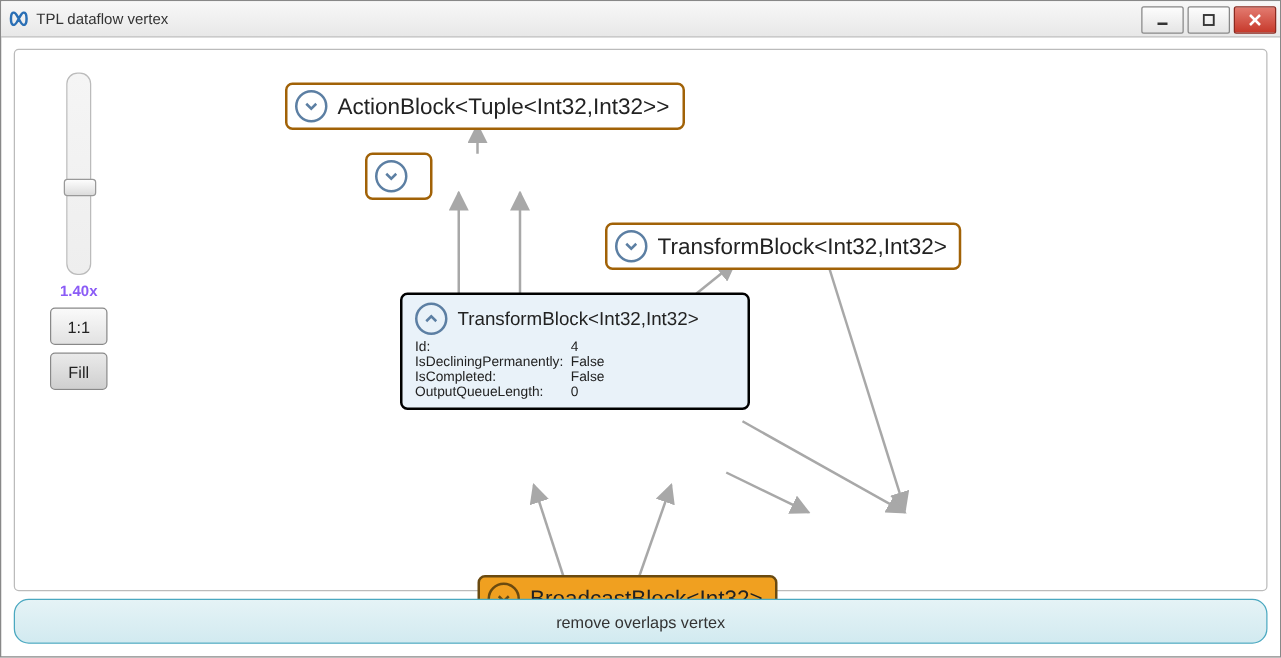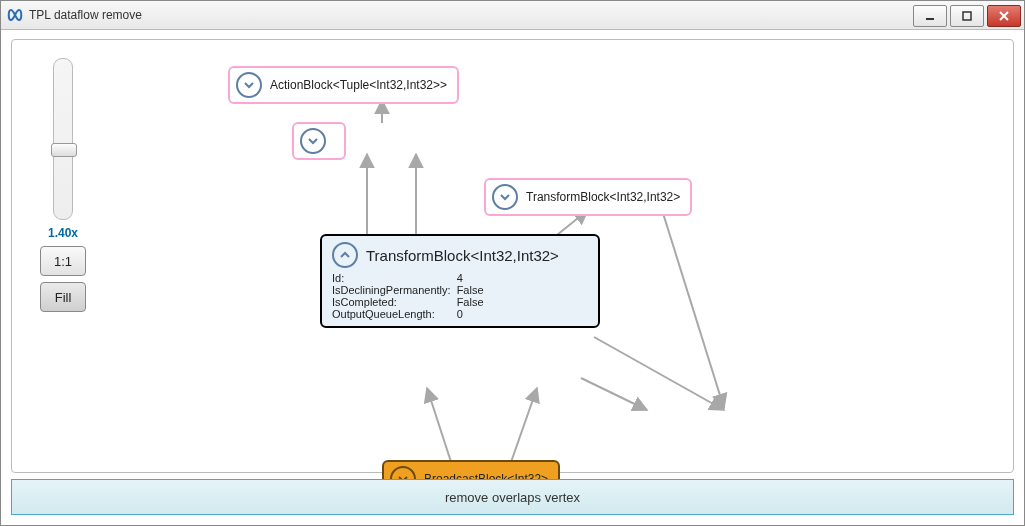--- a/index.html
+++ b/index.html
@@ -8,48 +8,48 @@
 .titlebar .app-icon{width:16px;height:16px;margin:0 6px;display:flex;align-items:center;justify-content:center}
 .titlebar .title{flex:1}
 .winbtns{display:flex}
 .winbtn{width:32px;height:20px;margin:2px 3px 0 0;border:1px solid #888;border-radius:2px;background:linear-gradient(#fdfdfd,#e5e5e5);display:flex;align-items:center;justify-content:center;font-size:11px;color:#333}
 .winbtn.close{background:linear-gradient(#e37b70,#c6392b);color:#fff;font-weight:bold;border-color:#8a2a20}
 .client{position:absolute;left:0;top:28px;right:0;bottom:0}
 .canvas{position:absolute;left:10px;top:10px;right:10px;bottom:52px;border:1px solid #bbb;border-radius:4px;background:#fff;box-sizing:border-box}
 .sidepanel{position:absolute;left:18px;top:18px;width:66px}
 .zoom-track{width:18px;height:160px;background:linear-gradient(#f5f5f5,#eee);border:1px solid #bbb;border-radius:9px;margin:0 auto;position:relative}
 .zoom-thumb{position:absolute;left:-3px;width:24px;height:12px;background:linear-gradient(#fdfdfd,#dcdcdc);border:1px solid #999;border-radius:3px}
-.zoom-label{text-align:center;font-size:12px;font-weight:bold;margin-top:6px;color:#0369a1}
+.zoom-label{text-align:center;font-size:12px;font-weight:bold;margin-top:6px;color:#8b5cf6}
 .btn{width:44px;height:28px;margin:6px auto 0;border:1px solid #888;border-radius:4px;background:linear-gradient(#fafafa,#e2e2e2);display:flex;align-items:center;justify-content:center;font-size:13px;color:#222;font-weight:normal}
 .btn.fill{background:linear-gradient(#eaeaea,#cfcfcf)}
 svg.edges{position:absolute;left:0;top:0;width:100%;height:100%;pointer-events:none}
-.node{position:absolute;border:2px solid #f9a8d4;border-radius:6px;background:#fff;box-sizing:border-box;padding:4px 10px 4px 6px;display:flex;align-items:center;font-size:12px;color:#222}
+.node{position:absolute;border:2px solid #a16207;border-radius:6px;background:#fff;box-sizing:border-box;padding:4px 10px 4px 6px;display:flex;align-items:center;font-size:18px;color:#222}
 .node .tgl{width:22px;height:22px;border:2px solid #5c7fa3;border-radius:50%;display:flex;align-items:center;justify-content:center;margin-right:8px;flex:none}
 .node .tgl svg{display:block}
 .node.orange{background:#f0a020;border-color:#6a4a10}
 .node.orange .tgl{border-color:#6a4a10}
 .detail-node{position:absolute;border:2px solid #000;border-radius:6px;background:#e9f2f9;box-sizing:border-box;padding:6px 10px;font-size:15px;color:#222}
 .detail-node .hdr{display:flex;align-items:center;margin-bottom:4px}
 .detail-node .tgl{width:22px;height:22px;border:2px solid #5c7fa3;border-radius:50%;display:flex;align-items:center;justify-content:center;margin-right:8px;flex:none}
 .detail-node table{border-collapse:collapse;font-size:11px}
 .detail-node td{padding:0 6px 0 0;vertical-align:top}
-.bottom-btn{position:absolute;left:10px;right:10px;bottom:10px;height:34px;border:1px solid #4aa8c0;border-radius:0;background:linear-gradient(#e5f3f6,#d2eaf0);display:flex;align-items:center;justify-content:center;font-size:13px;color:#333}
+.bottom-btn{position:absolute;left:10px;right:10px;bottom:10px;height:34px;border:1px solid #4aa8c0;border-radius:12px;background:linear-gradient(#e5f3f6,#d2eaf0);display:flex;align-items:center;justify-content:center;font-size:13px;color:#333}
 </style>
 </head>
 <body>
 
 <div class="window">
 
   <div class="titlebar">
     <span class="app-icon">
       <svg width="16" height="12" viewBox="0 0 16 12">
           <path d="M4 1 C1 1 1 11 4 11 C7 11 9 1 12 1 C15 1 15 11 12 11 C9 11 7 1 4 1" fill="none" stroke="#2a6fb5" stroke-width="2"></path>
         </svg>
     </span>
-    <span class="title">TPL dataflow remove</span>
+    <span class="title">TPL dataflow vertex</span>
     <div class="winbtns">
       <div class="winbtn">
         <svg width="10" height="10">
             <line x1="1" y1="8" x2="9" y2="8" stroke="#333" stroke-width="2"></line>
           </svg>
       </div>
       <div class="winbtn">
         <svg width="10" height="10">
             <rect x="1" y="1" width="8" height="8" fill="none" stroke="#333" stroke-width="1.5"></rect>
           </svg>

